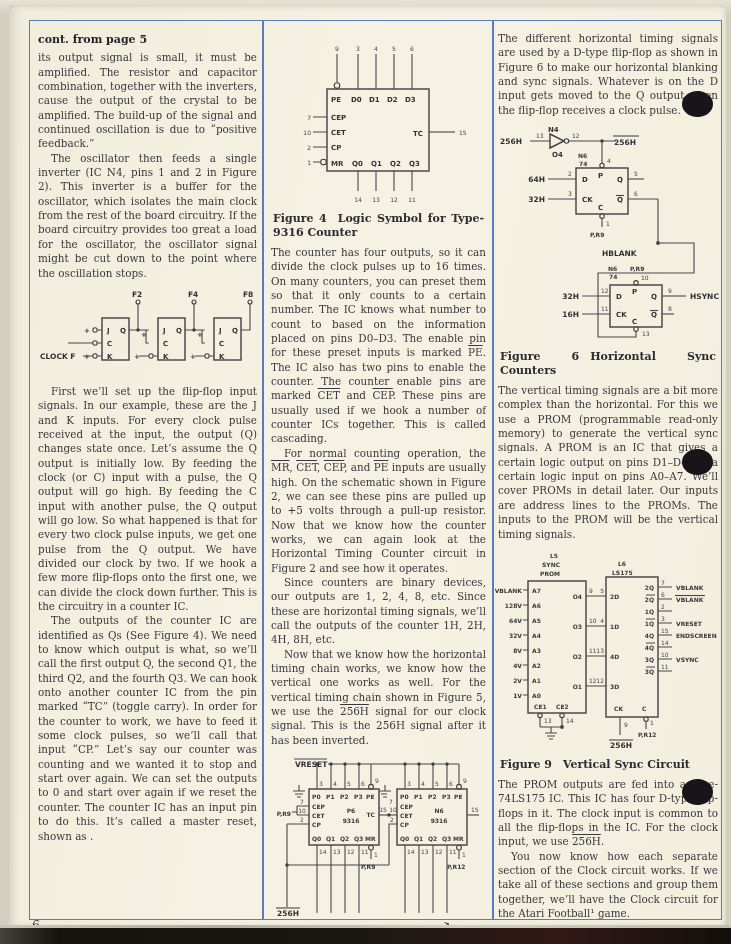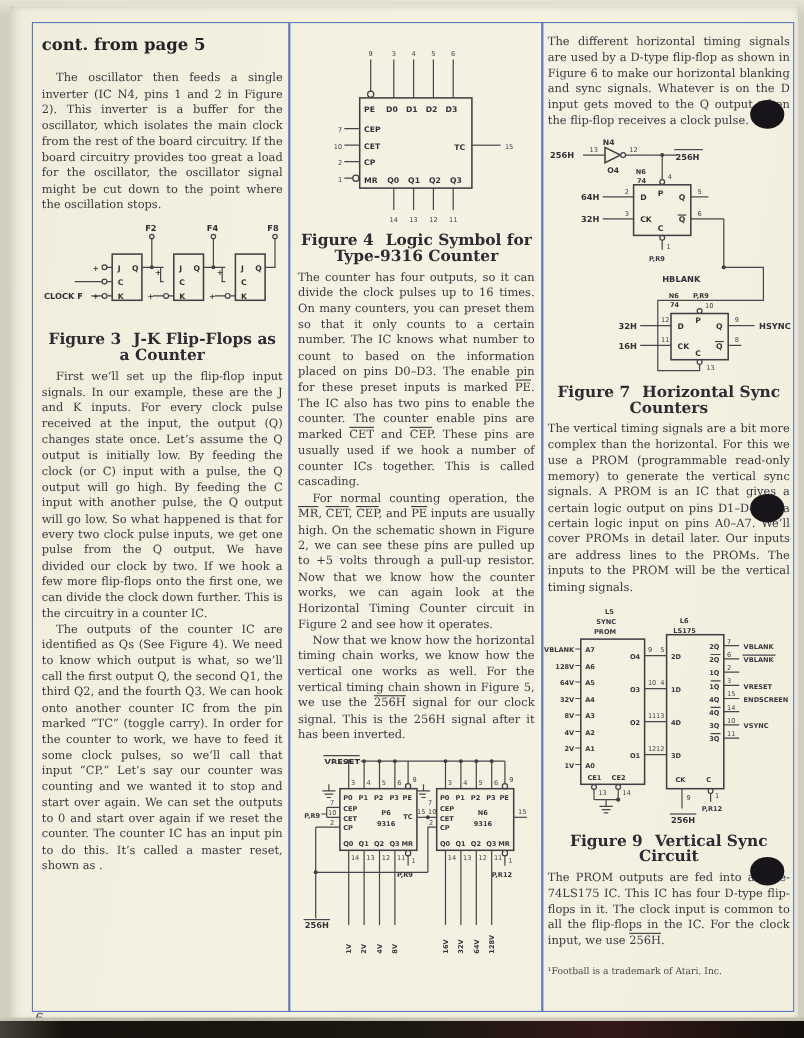--- a/index.html
+++ b/index.html
@@ -9,25 +9,25 @@
   .paper{position:absolute;left:9px;top:5px;right:5px;bottom:16px;
          background:linear-gradient(100deg,#f0eddc 0%,#f5f2e3 45%,#f2efdf 100%);
          box-shadow:inset 4px 0 8px rgba(115,110,90,.22), inset -2px 0 5px rgba(115,110,90,.14)}
   .rulebox{position:absolute;left:20px;top:15px;width:691px;height:898px;border:1.5px solid #5d7abc}
   .vrule{position:absolute;top:-1px;bottom:-1px;width:1.5px;background:#5d7abc}
   .v1{left:232px}.v2{left:462px}
   .col{position:absolute;top:26px;color:#38383e;font-size:10.4px;line-height:14.35px;text-align:justify}
   .col1{left:29px;width:219px}
   .col2{left:262px;width:215px}
   .col3{left:489px;width:220px}
-  h2.sect{font-size:15px;margin:2px 0 17px;color:#232328;font-family:"DejaVu Serif",serif}
+  h2.sect{font-size:11px;margin:2px 0 3px;color:#232328;font-family:"DejaVu Serif",serif}
   p{margin:0;text-indent:13px}
   p.first{text-indent:0}
   .ov{text-decoration:overline}
-  .figcap{margin:5px 2px 5px;text-align:center;font-weight:bold;font-size:14px;color:#2c2c32;line-height:14px;text-indent:0}
+  .figcap{margin:5px 2px 5px;font-weight:bold;font-size:11px;color:#2c2c32;line-height:14px;text-indent:0}
   .figcap .fnum{margin-right:11px;white-space:nowrap}
   .footnote{font-size:8.4px;line-height:10px;text-indent:0;margin-top:14px;color:#4a4a50}
   svg.fig{display:block;margin:8px auto 0;overflow:visible}
   svg .w{stroke:#47464c;stroke-width:1.1;fill:none}
   svg .bx{stroke:#403f45;stroke-width:1.4;fill:none}
   svg .pin{font:6px "DejaVu Sans",sans-serif;fill:#44434a}
   svg .pl6{font:bold 6px "DejaVu Sans",sans-serif;fill:#38373d}
   svg .pl{font:bold 7px "DejaVu Sans",sans-serif;fill:#333238}
   svg .sg{font:bold 7.5px "DejaVu Sans",sans-serif;fill:#313036}
   svg .dt{fill:#403f45}
@@ -46,20 +46,21 @@
 
 <div class="scan">
   <div class="paper">
     <div class="rulebox">
       <div class="vrule v1"></div>
       <div class="vrule v2"></div>
     </div>
 
     <div class="col col1">
       <h2 class="sect">cont. from page 5</h2>
+      <p class="first">its output signal is small, it must be amplified. The resistor and capacitor combination, together with the inverters, cause the output of the crystal to be amplified. The build-up of the signal and continued oscillation is due to “positive feedback.”</p>
       <p>The oscillator then feeds a single inverter (IC N4, pins 1 and 2 in Figure 2). This inverter is a buffer for the oscillator, which isolates the main clock from the rest of the board circuitry. If the board circuitry provides too great a load for the oscillator, the oscillator signal might be cut down to the point where the oscillation stops.</p>
 
       <svg class="fig" width="219" height="96" viewBox="0 0 219 96">
         <text class="sg" x="94" y="9">F2</text>
         <text class="sg" x="150" y="9">F4</text>
         <text class="sg" x="205" y="9">F8</text>
         <circle class="bb" cx="100" cy="14" r="2"></circle>
           <circle class="bb" cx="156" cy="14" r="2"></circle>
           <circle class="bb" cx="212" cy="14" r="2"></circle>
         <path class="w" d="M100,16 V42 M91,42 H110.8 M108,42 V55 H110.8"></path>
@@ -93,23 +94,20 @@
         <g>
           <text class="pl" x="46" y="45">+</text>
             <text class="pl" x="46" y="71">+</text>
           <text class="pl" x="103" y="49">+</text>
             <text class="pl" x="96" y="71">+</text>
           <text class="pl" x="159" y="49">+</text>
             <text class="pl" x="152" y="71">+</text>
         </g>
         <text class="sg" x="2" y="71">CLOCK F</text>
       </svg>
-      <div class="figcap">
-        <span class="fnum">Figure 3</span><span>J-K Flip-Flops as a Counter</span>
-      </div>
 
       <p>First we’ll set up the flip-flop input signals. In our example, these are the J and K inputs. For every clock pulse received at the input, the output (Q) changes state once. Let’s assume the Q output is initially low. By feeding the clock (or C) input with a pulse, the Q output will go high. By feeding the C input with another pulse, the Q output will go low. So what happened is that for every two clock pulse inputs, we get one pulse from the Q output. We have divided our clock by two. If we hook a few more flip-flops onto the first one, we can divide the clock down further. This is the circuitry in a counter IC.</p>
       <p>The outputs of the counter IC are identified as Qs (See Figure 4). We need to know which output is what, so we’ll call the first output Q, the second Q1, the third Q2, and the fourth Q3. We can hook onto another counter IC from the pin marked “TC” (toggle carry). In order for the counter to work, we have to feed it some clock pulses, so we’ll call that input “CP.” Let’s say our counter was counting and we wanted it to stop and start over again. We can set the outputs to 0 and start over again if we reset the counter. The counter IC has an input pin to do this. It’s called a master reset, shown as .</p>
     </div>
 
     <div class="col col2">
       <svg class="fig" width="215" height="168" viewb="" ox="0 0 215 168" viewBox="0 0 215 168">
         <g>
           <text class="pin" text-anchor="middle" x="66" y="12">9</text>
           <text class="pin" text-anchor="middle" x="87" y="12">3</text>
@@ -153,20 +151,21 @@
           <text class="pin" text-anchor="middle" x="123" y="163">12</text>
           <text class="pin" text-anchor="middle" x="141" y="163">11</text>
         </g>
       </svg>
       <div class="figcap">
         <span class="fnum">Figure 4</span><span>Logic Symbol for Type-9316 Counter</span>
       </div>
 
       <p class="first">The counter has four outputs, so it can divide the clock pulses up to 16 times. On many counters, you can preset them so that it only counts to a certain number. The IC knows what number to count to based on the information placed on pins D0–D3. The enable pin for these preset inputs is marked <span class="ov">PE</span>. The IC also has two pins to enable the counter. The counter enable pins are marked <span class="ov">CET</span> and <span class="ov">CEP</span>. These pins are usually used if we hook a number of counter ICs together. This is called cascading.</p>
       <p>For normal counting operation, the <span class="ov">MR</span>, <span class="ov">CET</span>, <span class="ov">CEP</span>, and <span class="ov">PE</span> inputs are usually high. On the schematic shown in Figure 2, we can see these pins are pulled up to +5 volts through a pull-up resistor. Now that we know how the counter works, we can again look at the Horizontal Timing Counter circuit in Figure 2 and see how it operates.</p>
+      <p>Since counters are binary devices, our outputs are 1, 2, 4, 8, etc. Since these are horizontal timing signals, we’ll call the outputs of the counter 1H, 2H, 4H, 8H, etc.</p>
       <p>Now that we know how the horizontal timing chain works, we know how the vertical one works as well. For the vertical timing chain shown in Figure 5, we use the <span class="ov">256H</span> signal for our clock signal. This is the 256H signal after it has been inverted.</p>
 
       <svg class="fig" width="215" height="192" viewBox="0 0 215 192">
         <text class="sg" x="24" y="12">VRESET</text>
         <path class="w" d="M23,4 H56 M57,9 H188 M46,9 V34 M60,9 V34 M74,9 V34 M88,9 V34 M100,9 V29.3 M134,9 V34 M148,9 V34 M162,9 V34 M176,9 V34 M188,9 V29.3"></path>
         <circle class="dt" cx="46" cy="9" r="1.7"></circle>
           <circle class="dt" cx="60" cy="9" r="1.7"></circle>
           <circle class="dt" cx="74" cy="9" r="1.7"></circle>
           <circle class="dt" cx="88" cy="9" r="1.7"></circle>
         <circle class="dt" cx="134" cy="9" r="1.7"></circle>
@@ -344,21 +343,21 @@
         <text class="sg" text-anchor="end" x="81" y="192">16H</text>
         <path class="w" d="M164,171 H188"></path>
           <text class="pin" x="170" y="168">9</text>
         <text class="sg" x="192" y="174">HSYNC</text>
         <path class="w" d="M164,189 H176"></path>
           <text class="pin" x="170" y="186">8</text>
         <circle class="bb" cx="138" cy="204.2" r="2.2"></circle>
         <text class="pin" x="144" y="211">13</text>
       </svg>
       <div class="figcap">
-        <span class="fnum">Figure 7</span><span>Horizontal Sync Counters</span>
+        <span class="fnum">Figure 6</span><span>Horizontal Sync Counters</span>
       </div>
 
       <p class="first">The vertical timing signals are a bit more complex than the horizontal. For this we use a PROM (programmable read-only memory) to generate the vertical sync signals. A PROM is an IC that gives a certain logic output on pins D1–D4 for a certain logic input on pins A0–A7. We’ll cover PROMs in detail later. Our inputs are address lines to the PROMs. The inputs to the PROM will be the vertical timing signals.</p>
 
       <svg class="fig" width="220" height="204" viewBox="0 0 220 204">
         <text class="pl6" x="52" y="9">L5</text>
         <text class="pl6" x="44" y="18">SYNC</text>
         <text class="pl6" x="42" y="27">PROM</text>
         <text class="pl6" x="120" y="17">L6</text>
         <text class="pl6" x="114" y="26">LS175</text>
@@ -457,20 +456,21 @@
         <path class="w" d="M111,191 H135"></path>
         <circle class="bb" cx="148" cy="170.2" r="2.2"></circle>
         <path class="w" d="M148,172.5 V180"></path>
         <text class="pl6" x="140" y="188">P,R12</text>
       </svg>
       <div class="figcap">
         <span class="fnum">Figure 9</span><span>Vertical Sync Circuit</span>
       </div>
 
       <p class="first">The PROM outputs are fed into a type-74LS175 IC. This IC has four D-type flip-flops in it. The clock input is common to all the flip-flops in the IC. For the clock input, we use <span class="ov">256H</span>.</p>
+      <p>You now know how each separate section of the Clock circuit works. If we take all of these sections and group them together, we’ll have the Clock circuit for the Atari Football¹ game.</p>
       <p class="footnote">¹Football is a trademark of Atari, Inc.</p>
     </div>
 
     <div class="pagenum">6</div>
   </div>
 
   <div class="dot d1"></div>
   <div class="dot d2"></div>
   <div class="dot d3"></div>
   <div class="curl"></div>

